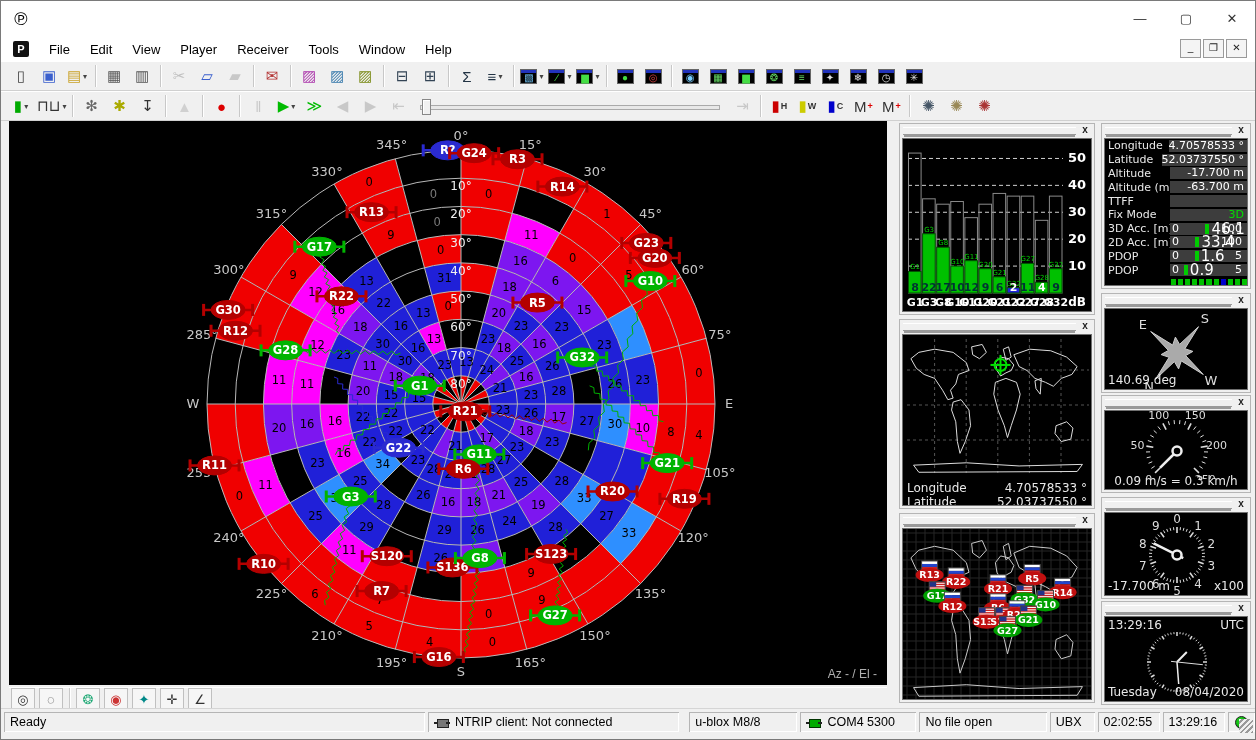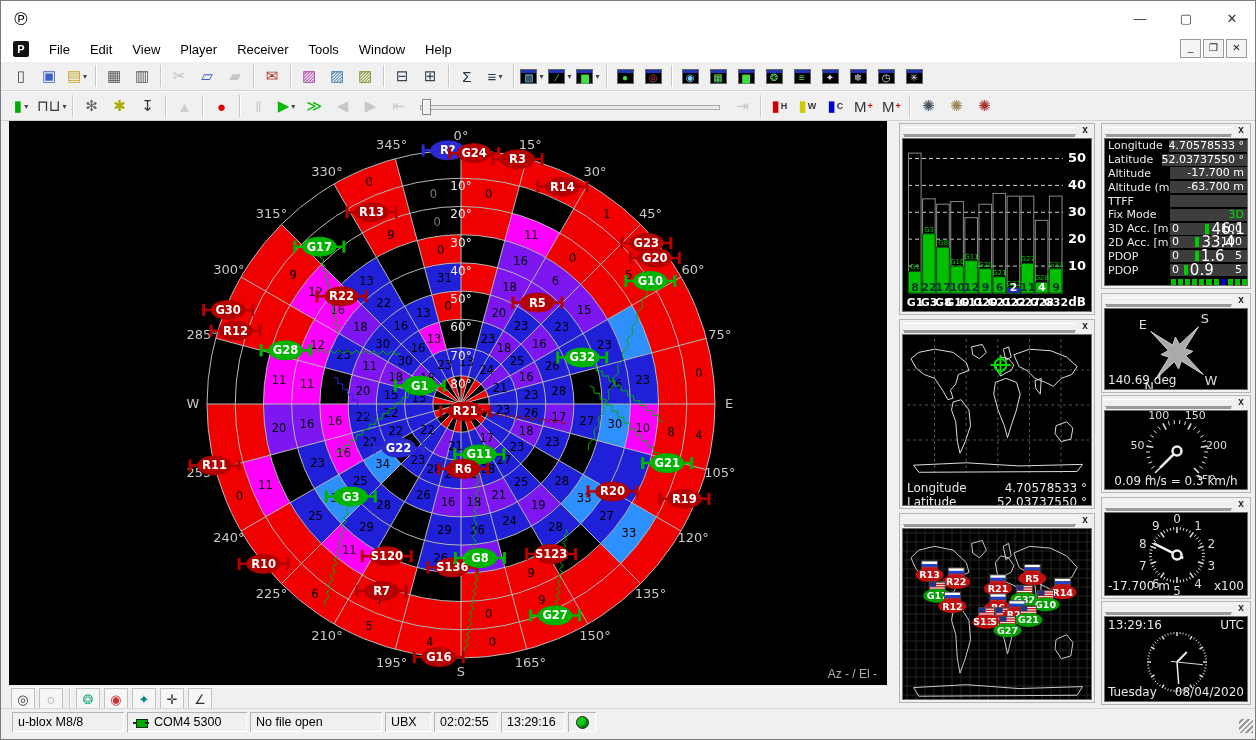--- a/index.html
+++ b/index.html
@@ -1611,20 +1611,29 @@
           </svg>
         <div class="ptext" style="left:3px;top:1px">13:29:16</div>
         <div class="ptext" style="right:3px;top:1px">UTC</div>
         <div class="ptext" style="left:3px;bottom:2px">Tuesday</div>
         <div class="ptext" style="right:3px;bottom:2px">08/04/2020</div>
       </div>
     </div>
   </div>
 
   <div id="statusbar">
+    <div class="seg" style="width:425px">
+        <span>Ready</span>
+      </div>
+    <div class="seg" style="width:248px">
+        <span class="plugicon gray">
+          <span class="bar"></span>
+        </span>
+        <span>NTRIP client: Not connected</span>
+      </div>
     <div style="width:8px"></div>
     <div class="seg" style="width:100px">
         <span>u-blox M8/8</span>
       </div>
     <div class="seg" style="width:108px">
         <span class="plugicon">
           <span class="bar"></span>
         </span>
         <span>COM4 5300</span>
       </div>

